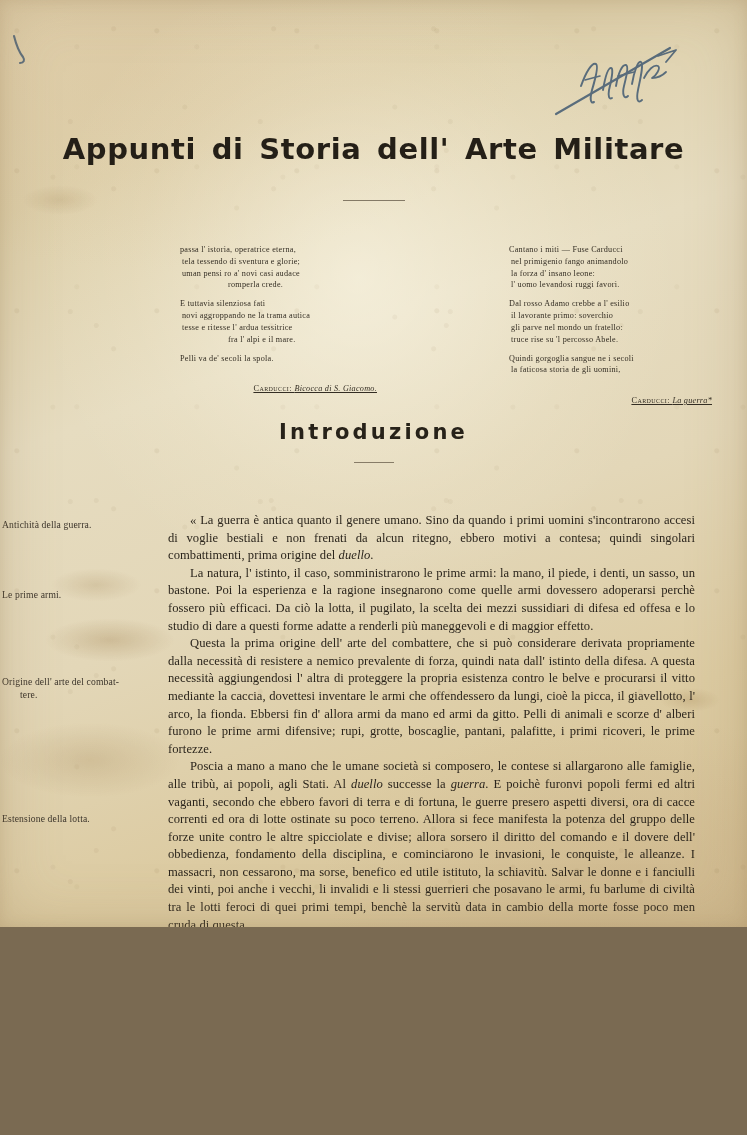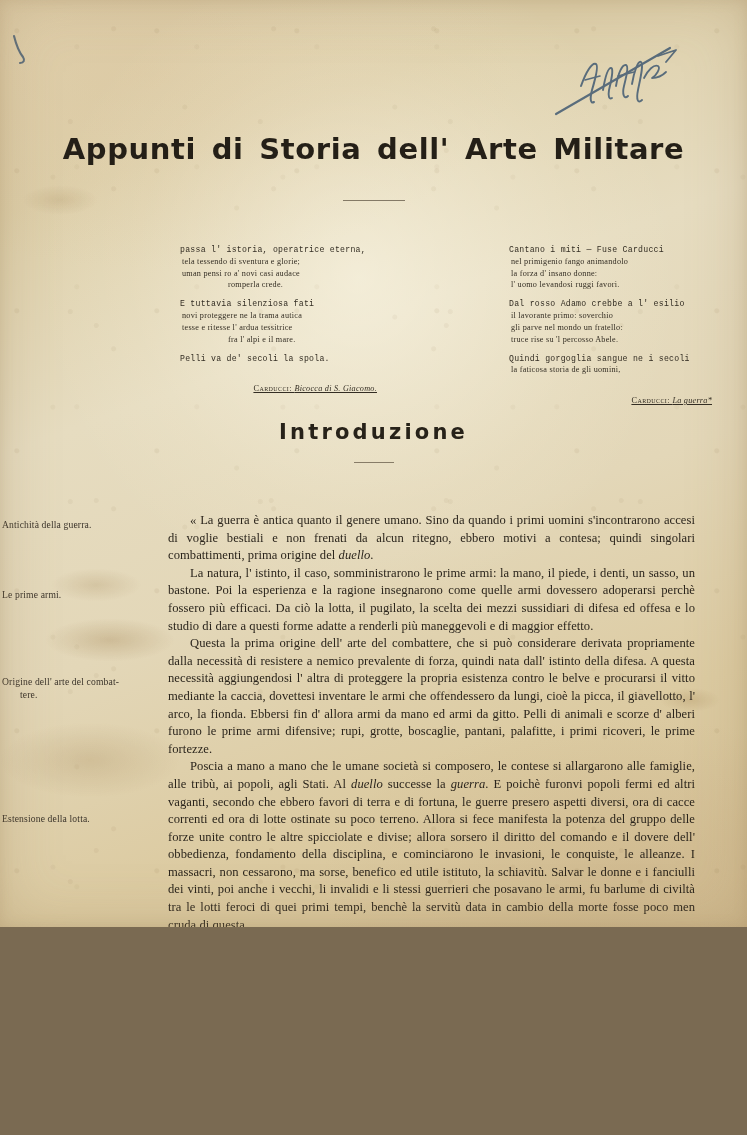--- a/index.html
+++ b/index.html
@@ -96,21 +96,21 @@
   .epi {
     position: absolute;
     font-size: 8.2px;
     line-height: 1.44;
     color: #332d23;
     letter-spacing: 0.25px;
   }
   .epi-left  { left: 168px; width: 215px; }
   .epi-right { left: 497px; width: 215px; }
   .epi .stanza { margin-bottom: 7px; }
-  .epi .l0 { padding-left: 12px; font-family: Liberation Mono, monospace; }
+  .epi .l0 { padding-left: 12px; }
   .epi .l1 { padding-left: 14px; }
   .epi .l2 { padding-left: 60px; }
   .epi .attrib {
     margin-top: 19px;
     text-align: right;
     text-decoration: underline;
   }
   .epi-left .attrib { padding-right: 6px; }
   .attrib .who {
     font-variant: small-caps;
@@ -236,34 +236,34 @@
   <div class="epigraphs">
     <div class="epi epi-left" id="epi-left">
         <div class="stanza">
           <div class="l0">passa l' istoria, operatrice eterna,</div>
           <div class="l1">tela tessendo di sventura e glorie;</div>
           <div class="l1">uman pensi ro a' novi casi audace</div>
           <div class="l2">romperla crede.</div>
         </div>
         <div class="stanza">
           <div class="l0">E tuttavia silenziosa fati</div>
-          <div class="l1">novi proteggere ne la trama autica</div>
+          <div class="l1">novi aggroppando ne la trama autica</div>
           <div class="l1">tesse e ritesse l' ardua tessitrice</div>
           <div class="l2">fra l' alpi e il mare.</div>
         </div>
         <div class="stanza">
           <div class="l0">Pelli va de' secoli la spola.</div>
         </div>
         <div class="attrib"><span class="who">Carducci: </span><span class="work">Bicocca di S. Giacomo.</span></div>
       </div>
     <div class="epi epi-right" id="epi-right">
         <div class="stanza">
           <div class="l0">Cantano i miti — Fuse Carducci</div>
           <div class="l1">nel primigenio fango animandolo</div>
-          <div class="l1">la forza d' insano donne:</div>
+          <div class="l1">la forza d' insano leone:</div>
           <div class="l1">l' uomo levandosi ruggi favori.</div>
         </div>
         <div class="stanza">
           <div class="l0">Dal rosso Adamo crebbe a l' esilio</div>
           <div class="l1">il lavorante primo: soverchio</div>
           <div class="l1">gli parve nel mondo un fratello:</div>
           <div class="l1">truce rise su 'l percosso Abele.</div>
         </div>
         <div class="stanza">
           <div class="l0">Quindi gorgoglia sangue ne i secoli</div>

